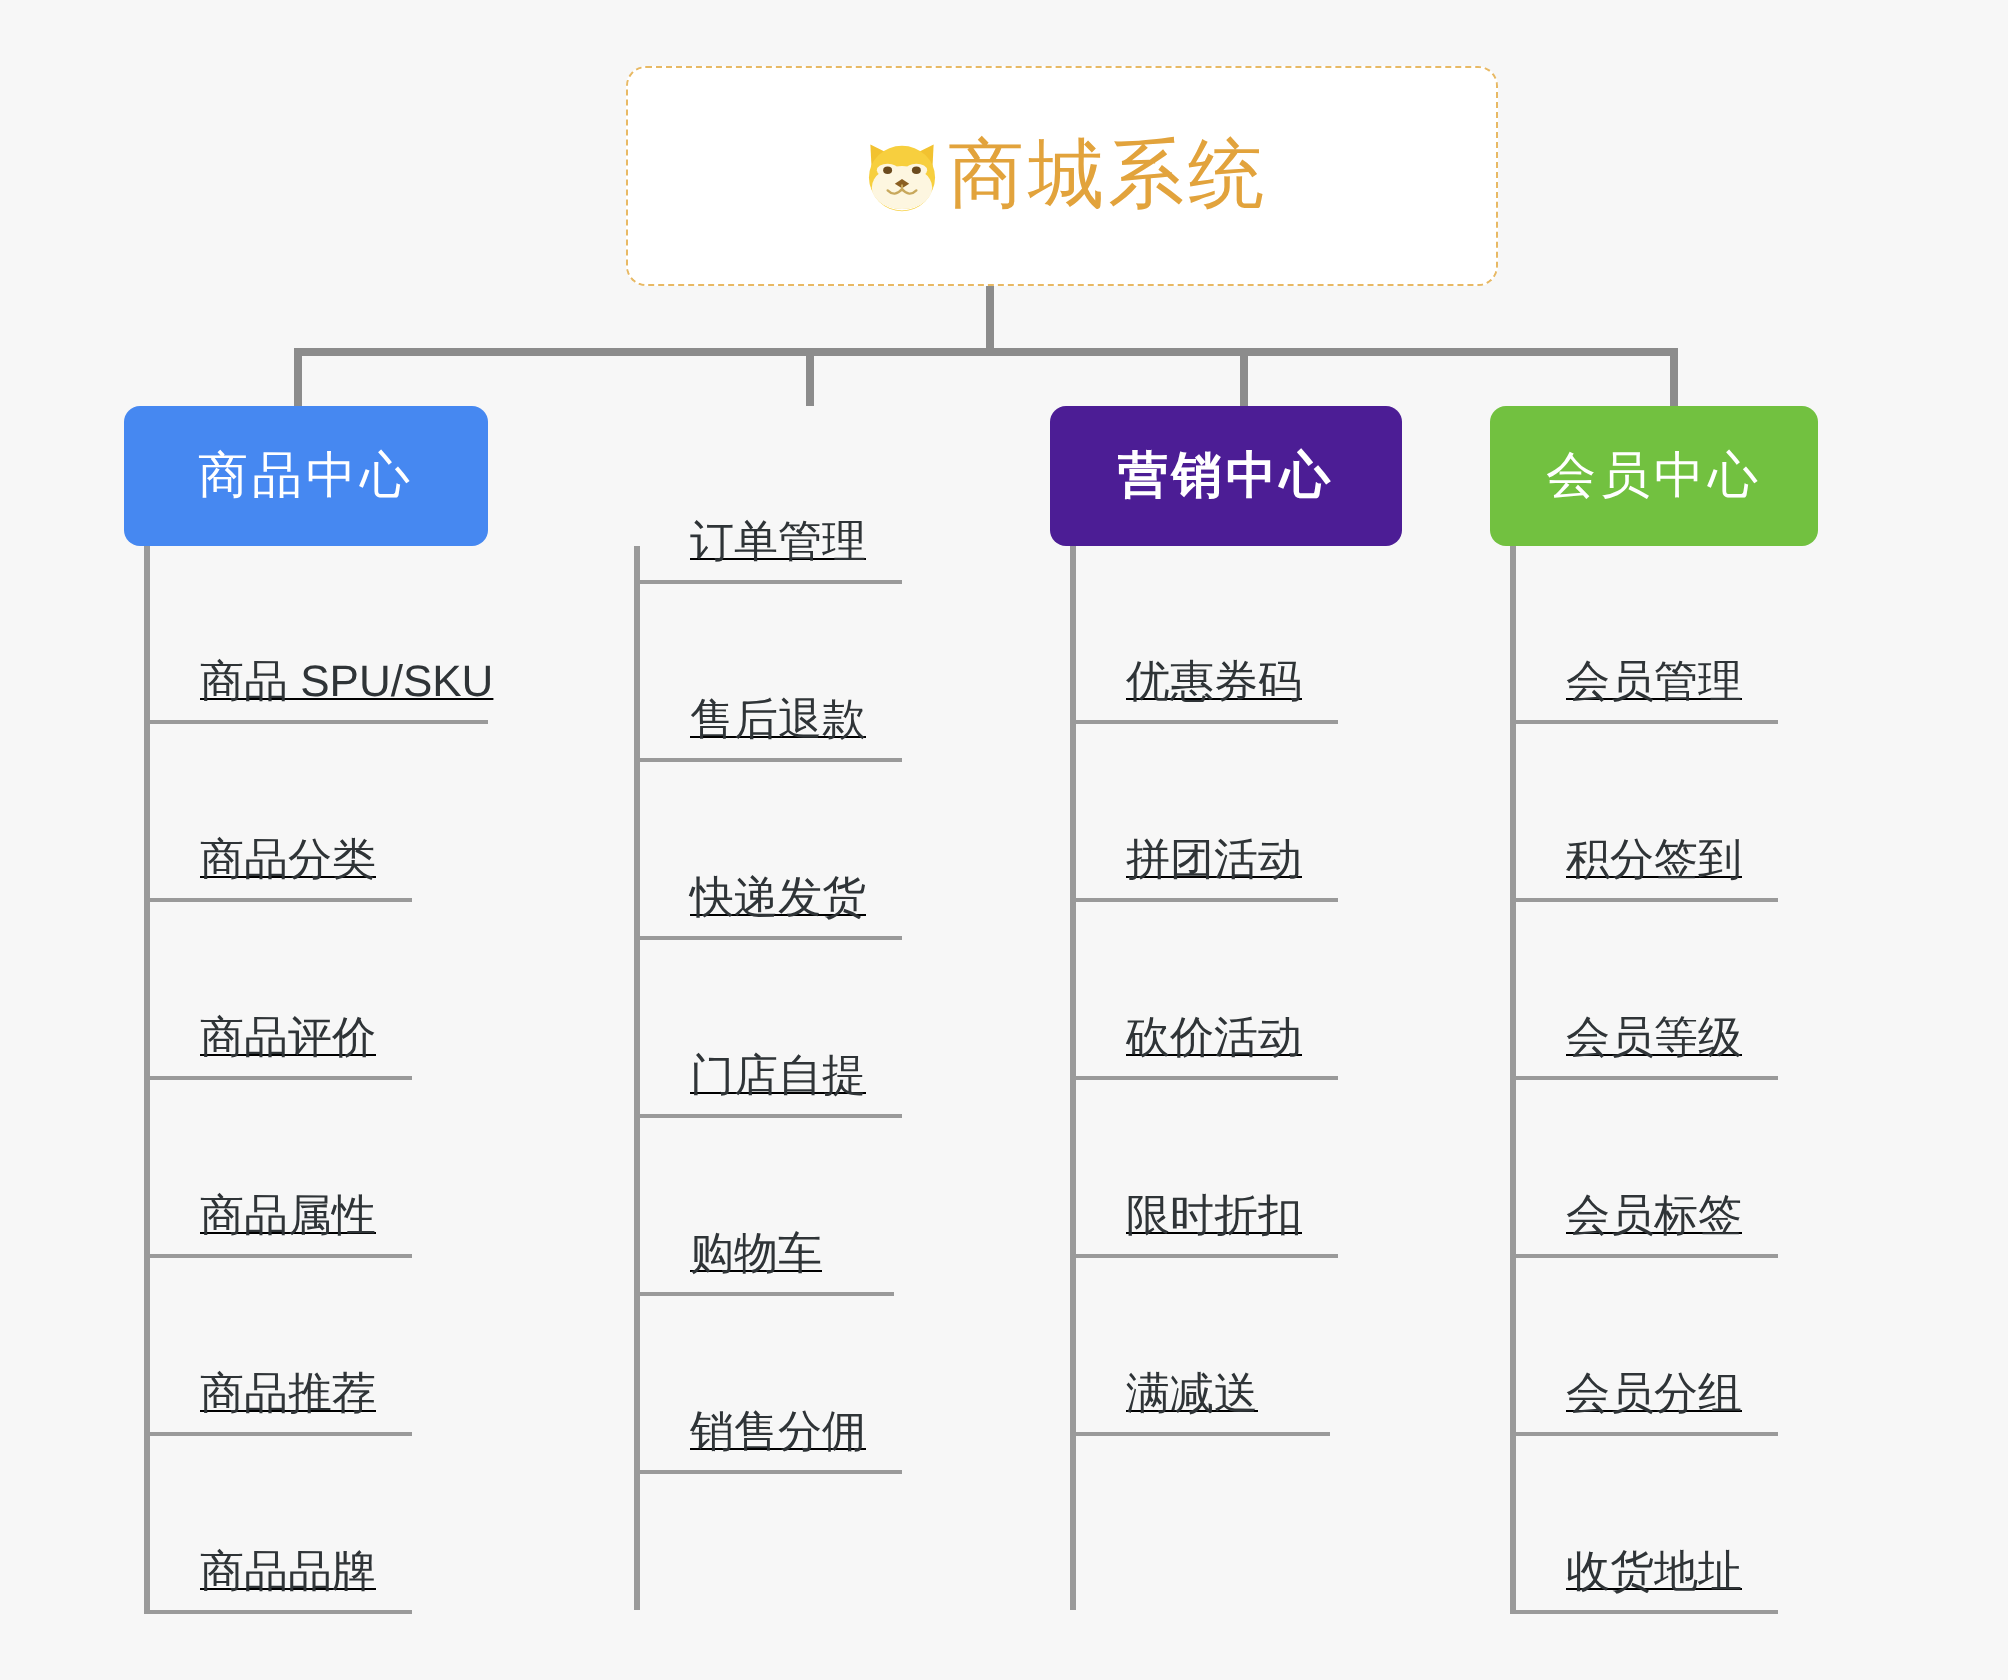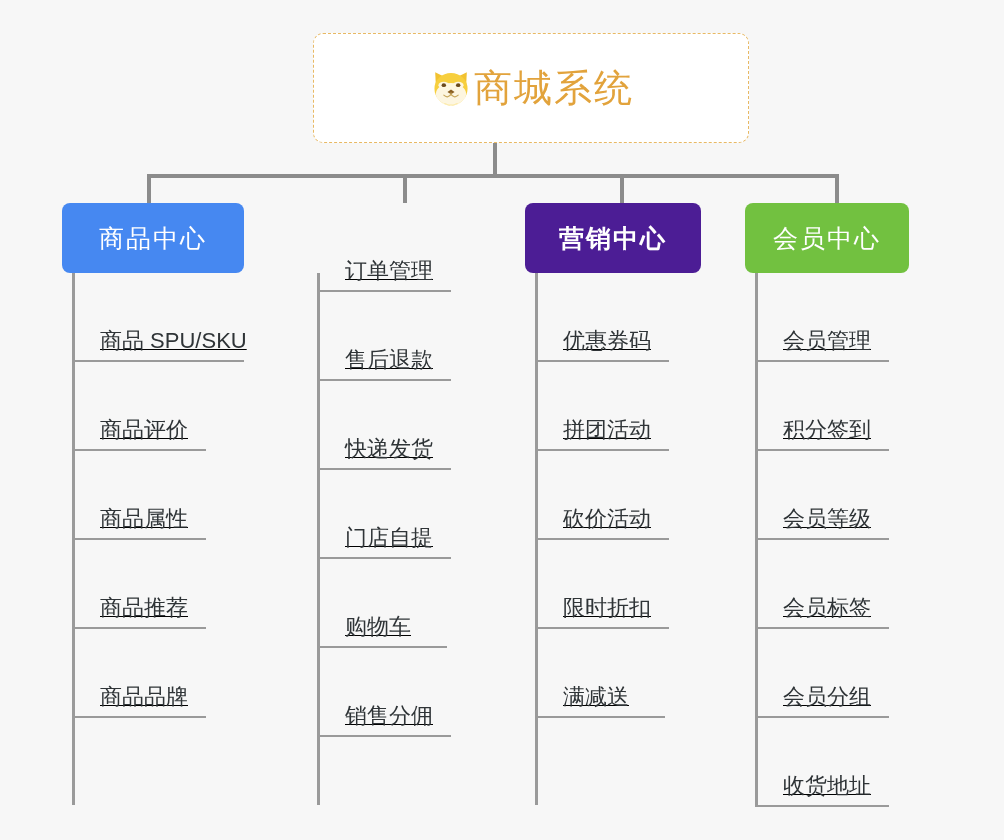--- a/index.html
+++ b/index.html
@@ -147,20 +147,23 @@
   <div class="column" style="left:62px; width:182px;">
     <div class="cat-box" style="background:#4688f1; width:182px;">
       <span class="cat-label">商品中心</span>
     </div>
     <div class="spine" style="height:532px;"></div>
     <div class="leaves">
       <div class="leaf">
           <div class="leaf-inner"><span class="leaf-label">商品 SPU/SKU</span></div>
         </div>
       <div class="leaf">
+          <div class="leaf-inner"><span class="leaf-label">商品分类</span></div>
+        </div>
+      <div class="leaf">
           <div class="leaf-inner"><span class="leaf-label">商品评价</span></div>
         </div>
       <div class="leaf">
           <div class="leaf-inner"><span class="leaf-label">商品属性</span></div>
         </div>
       <div class="leaf">
           <div class="leaf-inner"><span class="leaf-label">商品推荐</span></div>
         </div>
       <div class="leaf">
           <div class="leaf-inner"><span class="leaf-label">商品品牌</span></div>

